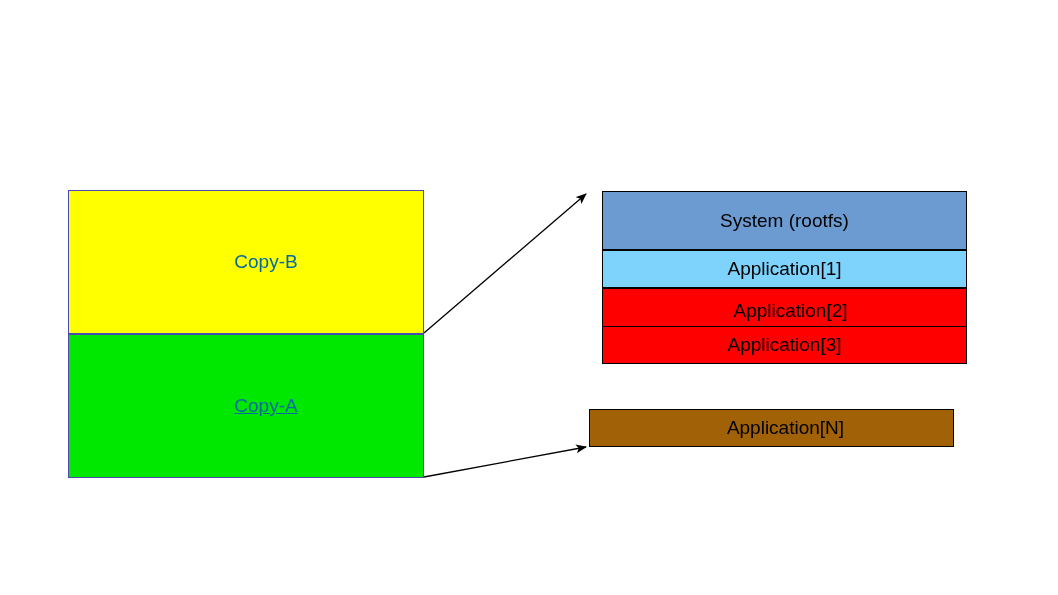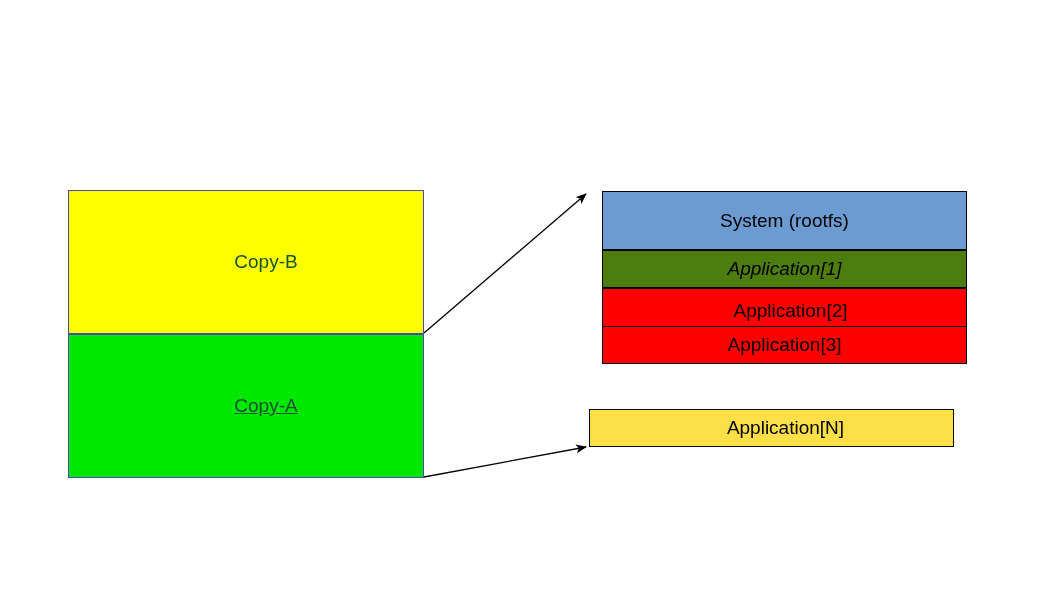--- a/index.html
+++ b/index.html
@@ -34,21 +34,21 @@
     position: absolute;
     left: 0;
     width: 356px;
     height: 144px;
     box-sizing: border-box;
     border: 1px solid #4a4ab0;
     display: flex;
     align-items: center;
     justify-content: center;
     font-size: 19px;
-    color: #14532d;
+    color: #0369a1;
     padding-left: 40px;
   }
   #copy-b { top: 0; }
   #copy-a { top: 144px; }
 
   
   #device-stack {
     position: absolute;
     left: 589px;
     top: 191px;
@@ -117,28 +117,28 @@
     </div>
     <div id="copy-a" class="copy-cell" style="background:#00e800;text-decoration:underline;">
       <span>Copy-A</span>
     </div>
   </div>
 
   <div id="device-stack">
     <div id="dev-system" class="dev-cell" style="background:#6c9bd2;">
       <span>System (rootfs)</span>
     </div>
-    <div id="dev-app1" class="dev-cell" style="background:#4d7c0f;font-style:italic;">
+    <div id="dev-app1" class="dev-cell" style="background:#7dd3fc;">
       <span>Application[1]</span>
     </div>
     <div id="dev-app2" class="dev-cell" style="background:#ff0000;">
       <span>Application[2]</span>
     </div>
     <div id="dev-app3" class="dev-cell" style="background:#ff0000;">
       <span>Application[3]</span>
     </div>
   </div>
 
-  <div id="app-n" style="background:#fde047;padding-left:28px;">
+  <div id="app-n" style="background:#a16207;padding-left:28px;">
     <span>Application[N]</span>
   </div>
 
 </div>
 
 </body></html>

